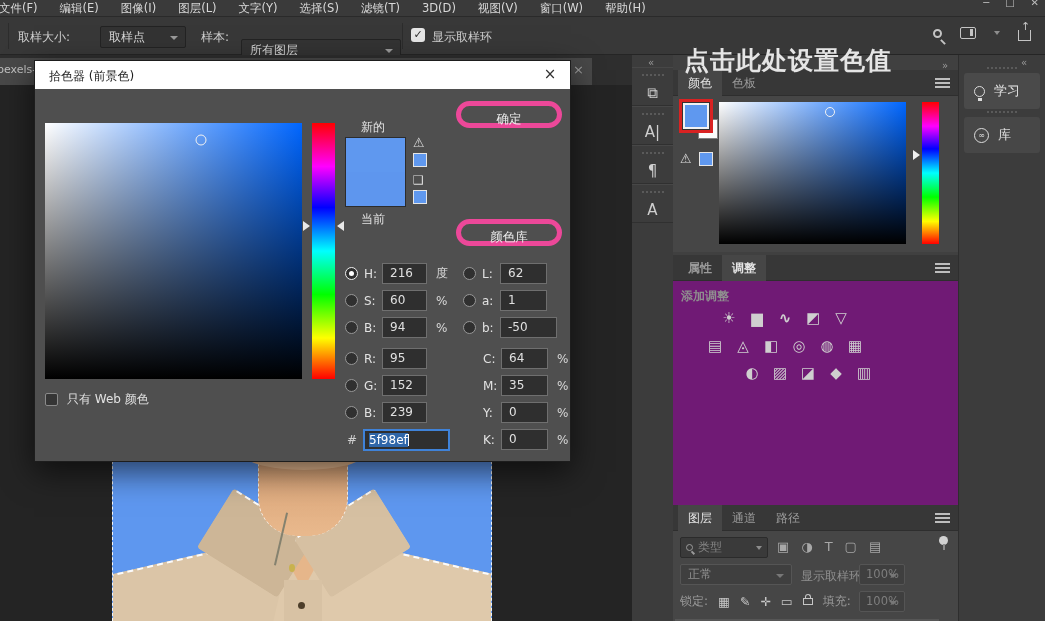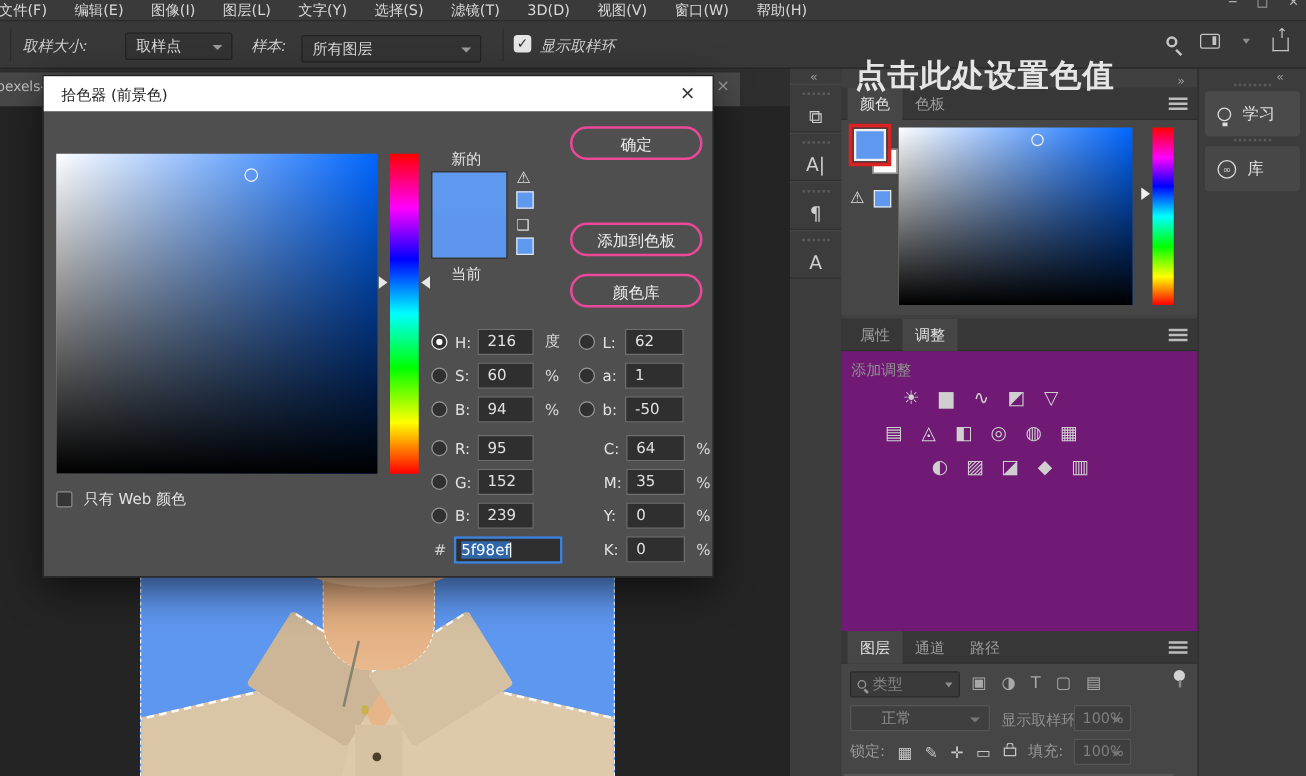--- a/index.html
+++ b/index.html
@@ -10,21 +10,21 @@
   
   #menubar { position:absolute; left:0; top:0; width:1045px; height:16px; background:#3a3a3a;
     display:flex; align-items:center; color:#d8d8d8; font-size:11.5px; }
   #menubar .menu-items { display:flex; margin-left:-12px; }
   #menubar .menu-item { padding:0 11px; white-space:nowrap; cursor:default; }
   #menubar .win-controls { position:absolute; right:6px; top:-3px; display:flex; gap:16px; color:#bdbdbd; font-size:10px; }
 
   
   #optionsbar { position:absolute; left:0; top:16px; width:1045px; height:39px; background:#383838;
     border-top:1px solid #2a2a2a; border-bottom:1px solid #252525; color:#cfcfcf; font-size:12px; }
-  .ob-label { position:absolute; top:12px;font-style:italic; }
+  .ob-label { position:absolute; top:12px; }
   .dropdown { position:absolute; height:22px; background:#333333; border:1px solid #232323; border-radius:2px;
     color:#d6d6d6; font-size:12px; line-height:20px; padding-left:8px; }
   .dd-chev { position:absolute; right:7px; top:9px; width:0; height:0; border-left:4px solid transparent;
     border-right:4px solid transparent; border-top:4px solid #9a9a9a; }
   .vsep { position:absolute; top:6px; width:1px; height:26px; background:#2c2c2c; }
   .checkbox { position:absolute; width:14px; height:14px; background:#e6e6e6; border-radius:3px;
     color:#2c2c2c; font-size:11px; line-height:14px; text-align:center; font-weight:bold; }
   .ob-icons { position:absolute; right:14px; top:8px; display:flex; gap:18px; align-items:center; }
   .mag { width:9px; height:9px; border:2px solid #c4c4c4; border-radius:50%; position:relative; }
   .mag::after { content:""; position:absolute; left:7px; top:8px; width:2px; height:6px; background:#c4c4c4; transform:rotate(-45deg); }
@@ -82,21 +82,21 @@
   .hue-arrow-r { position:absolute; left:302px; top:160px; width:0; height:0; border-top:5px solid transparent;
     border-bottom:5px solid transparent; border-right:7px solid #e8e8e8; }
   #newcur { position:absolute; left:310px; top:76px; width:61px; height:70px; border:1px solid #2c2c2c; }
   #new-swatch { width:100%; height:50%; }
   #cur-swatch { width:100%; height:50%; }
   .nc-label { position:absolute; left:16px; font-size:12px; color:#e3e3e3; }
   #gamut { position:absolute; left:378px; top:74px; width:20px; }
   .warn-tri { color:#dedede; font-size:13px; }
   .gamut-sq { width:14px; height:14px; background:#5f98ef; border:1px solid #e6e6e6; margin:3px 0 6px 0; }
   .cube { color:#dedede; font-size:12px; }
-  .dlg-btn { position:absolute; left:421px; width:106px; height:27px; border:2px solid #ec4899; border-radius:14px;
+  .dlg-btn { position:absolute; left:421px; width:106px; height:27px; border:5px solid #ec4899; border-radius:14px;
     background:transparent; color:#ededed; font-size:12.5px; text-align:center; line-height:25px; cursor:pointer; }
   
   .vcol { position:absolute; }
   .vrow { display:flex; align-items:center; height:27px; }
   .radio { width:13px; height:13px; border:1px solid #979797; border-radius:50%; background:#303030;
     margin-right:6px; position:relative; flex:0 0 auto; }
   .sel .radio { border-color:#f0f0f0; }
   .sel .radio::after { content:""; position:absolute; left:3px; top:3px; width:5px; height:5px; border-radius:50%; background:#fff; }
   .vlabel { width:18px; color:#e2e2e2; }
   .vinput { width:45px; height:21px; background:#2f2f2f; border:1px solid #6f6f6f; color:#e0e0e0;
@@ -137,37 +137,37 @@
   #panel-sv { position:absolute; left:46px; top:6px; width:187px; height:142px;
     background:linear-gradient(to bottom, rgba(0,0,0,0), #000),
                linear-gradient(to right, #fff, hsl(216,100%,50%)); }
   #panel-sv-marker { position:absolute; left:59.4%; top:7%; width:10px; height:10px; border:1px solid #f2f2f2;
     border-radius:50%; transform:translate(-50%,-50%); }
   #panel-hue { position:absolute; left:249px; top:6px; width:17px; height:142px;
     background:linear-gradient(to bottom,#f00 0%,#f0f 17%,#00f 33%,#0ff 50%,#0f0 67%,#ff0 84%,#f00 100%); }
   #panel-hue-arrow { position:absolute; left:240px; top:54px; width:0; height:0; border-top:5px solid transparent;
     border-bottom:5px solid transparent; border-left:7px solid #efefef; }
 
-  #adjust-panel { position:absolute; left:0; top:200px; width:285px; height:250px; }
+  #adjust-panel { position:absolute; left:0; top:200px; width:285px; height:250px;font-weight:bold; }
   #adjust-panel .panel-body { position:absolute; top:26px; left:0; width:285px; height:224px; background:#701a75; }
   #add-adjust { position:absolute; left:8px; top:7px; color:#8f8f8f; font-size:12px; }
   .adj-row { position:absolute; display:flex; gap:10px; color:#cfcfcf; font-size:15px; }
   .adj-row span { width:18px; text-align:center; }
 
   #layers-panel { position:absolute; left:0; top:450px; width:285px; height:116px; }
   #layers-panel .panel-body { position:absolute; top:26px; left:0; width:285px; height:90px; background:#464646; }
   #layer-filter { position:absolute; left:7px; top:6px; width:88px; height:21px; background:#3a3a3a;
     border:1px solid #2b2b2b; border-radius:2px; display:flex; align-items:center; gap:5px; padding:0 5px; color:#848484; font-size:12px; }
   .fmag { width:7px; height:7px; border:1.5px solid #9a9a9a; border-radius:50%; position:relative; }
   .fmag::after { content:""; position:absolute; left:5px; top:6px; width:1.5px; height:4px; background:#9a9a9a; transform:rotate(-45deg); }
   #filter-icons { position:absolute; left:104px; top:8px; display:flex; gap:12px; color:#a8a8a8; font-size:13px; }
   #filter-pin { position:absolute; right:10px; top:5px; width:9px; height:9px; border-radius:50%; background:#d2d2d2; }
   #filter-pin::after { content:""; position:absolute; left:3.5px; top:8px; width:2px; height:6px; background:#8a8a8a; }
   #blend-dd { position:absolute; left:7px; top:33px; width:112px; height:21px; background:#3f3f3f;
-    border:1px solid #555; border-radius:2px; color:#8f8f8f; font-size:12px; line-height:19px; padding-left:24px; }
+    border:1px solid #555; border-radius:2px; color:#8f8f8f; font-size:12px; line-height:19px; padding-left:7px; }
   #opacity-label { position:absolute; left:128px; top:37px; color:#8f8f8f; font-size:12px; }
   .mini-val { position:absolute; width:46px; height:21px; background:#3f3f3f; border:1px solid #555;
     border-radius:2px; color:#7e7e7e; font-size:11.5px; line-height:19px; padding-left:6px; }
   #lock-row { position:absolute; left:7px; top:62px; display:flex; align-items:center; gap:10px; color:#9a9a9a; font-size:12px; }
   #lock-row .lk { color:#c6c6c6; font-size:12.5px; }
   .lock-ic { position:relative; width:10px; height:7px; border:1.5px solid #c6c6c6; display:inline-block; }
   .lock-ic::before { content:""; position:absolute; left:1px; top:-5px; width:4px; height:4px;
     border:1.5px solid #c6c6c6; border-bottom:none; border-radius:3px 3px 0 0; }
   #layer-row-strip { position:absolute; left:2px; top:88px; width:264px; height:4px; background:#565656; }
 
@@ -211,21 +211,21 @@
   </div>
 
   <div id="optionsbar">
     <div class="vsep" style="left:8px"></div>
     <span class="ob-label" style="left:18px">取样大小:</span>
     <div class="dropdown" style="left:100px; top:9px; width:86px">
       <span>取样点</span>
       <span class="dd-chev"></span>
     </div>
     <span class="ob-label" style="left:201px">样本:</span>
-    <div class="dropdown" style="left:241px; top:11px; width:144px">
+    <div class="dropdown" style="left:241px; top:22px; width:160px">
       <span>所有图层</span>
       <span class="dd-chev"></span>
     </div>
     <div class="vsep" style="left:402px"></div>
     <div class="checkbox" style="left:411px; top:11px">✓</div>
     <span class="ob-label" style="left:432px">显示取样环</span>
     <div class="ob-icons">
       <span class="mag"></span>
       <span class="wsp"></span>
       <span class="tinychev"></span>
@@ -278,21 +278,20 @@
     <span class="nc-label" style="left:326px; top:150px">当前</span>
 
     <div id="gamut">
       <div class="warn-tri">⚠</div>
       <div class="gamut-sq"></div>
       <div class="cube">❑</div>
       <div class="gamut-sq"></div>
     </div>
 
     <div class="dlg-btn" style="top:40px">确定</div>
-    <div class="dlg-btn" style="top:117px">添加到色板</div>
     <div class="dlg-btn" style="top:158px">颜色库</div>
 
     <div class="vcol" style="left:310px; top:199px">
         <div class="vrow sel">
         <span class="radio"></span>
         <span class="vlabel">H:</span>
         <span class="vinput">216</span>
         <span class="vunit">度</span>
       </div>
         <div class="vrow">
@@ -335,21 +334,21 @@
         <span class="vinput" style="width:47px">62</span>
       </div>
         <div class="vrow">
         <span class="radio"></span>
         <span class="vlabel">a:</span>
         <span class="vinput" style="width:47px">1</span>
       </div>
         <div class="vrow">
         <span class="radio"></span>
         <span class="vlabel">b:</span>
-        <span class="vinput" style="width:47px">-50</span>
+        <span class="vinput" style="width:57px">-50</span>
       </div>
       </div>
     <div class="vcol" style="left:448px; top:284px">
         <div class="vrow">
         <span class="vlabel">C:</span>
         <span class="vinput" style="width:47px">64</span>
         <span class="vunit">%</span>
       </div>
         <div class="vrow">
         <span class="vlabel">M:</span>

